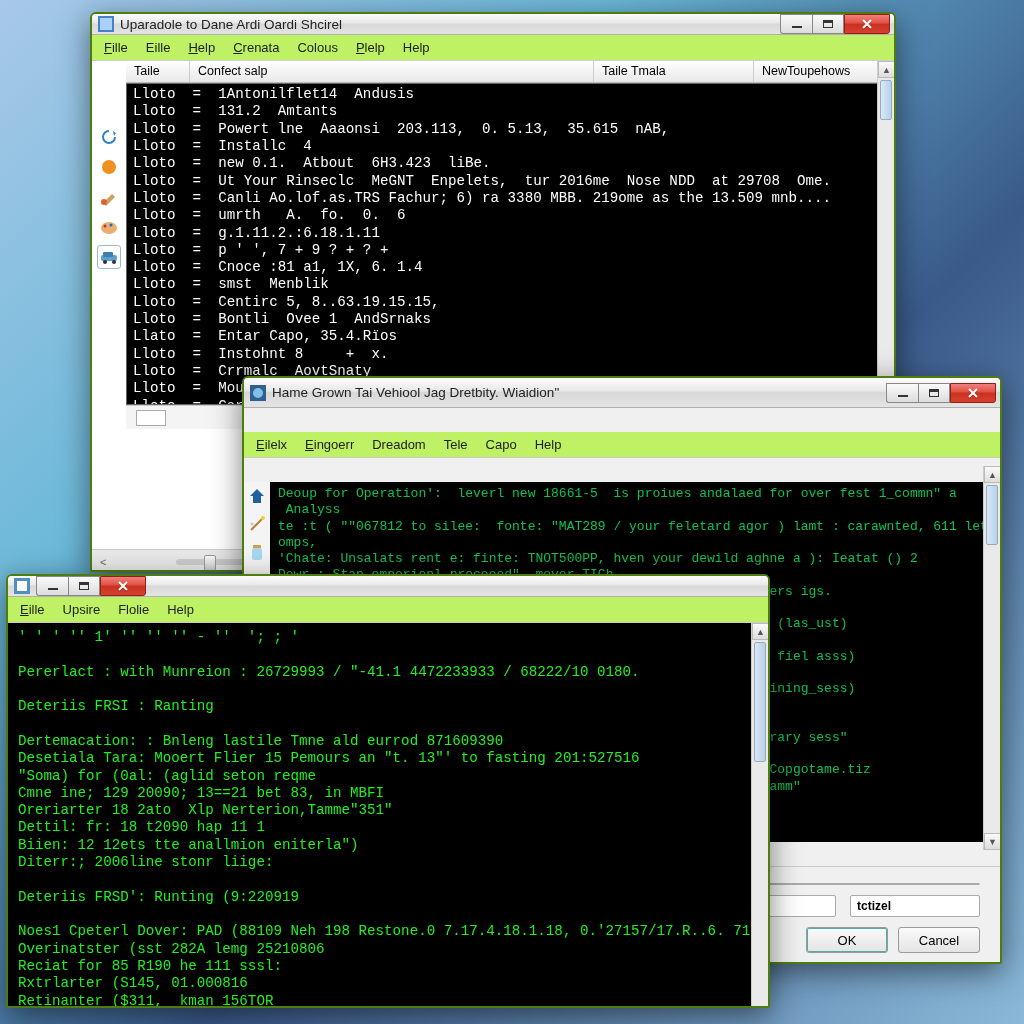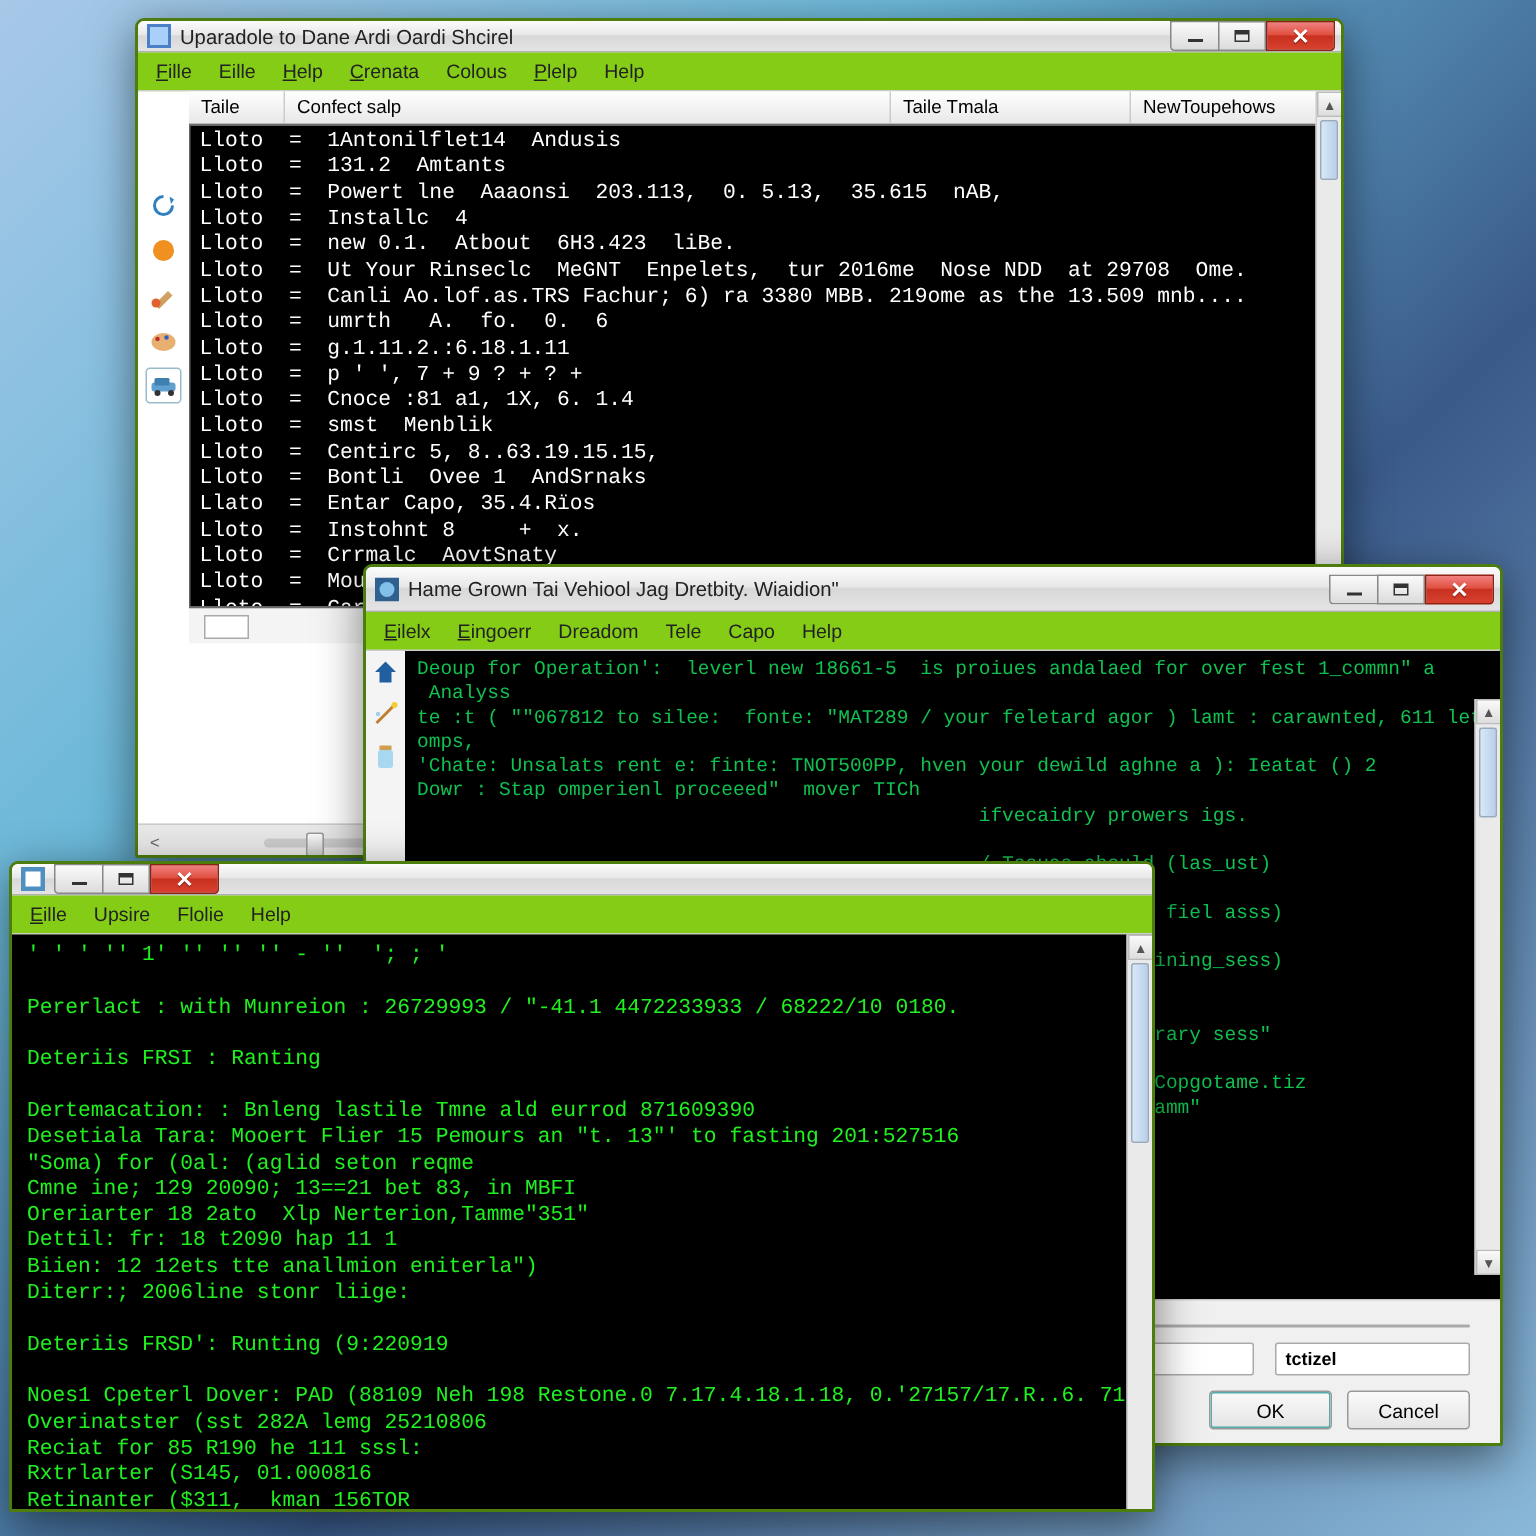--- a/index.html
+++ b/index.html
@@ -65,21 +65,21 @@
     border-color: #902010;
     color: #fff;
     border-radius: 0 0 3px 0;
     width: 46px;
   }
   .win-btn.close svg { filter: drop-shadow(0 1px 0 rgba(0,0,0,0.3)); }
   .win-btn.min span { display:block; width:10px; height:2px; background:#333; margin-top:6px;}
   .win-btn.max span { display:block; width:10px; height:8px; border:1.5px solid #333; border-top-width:3px;}
 
   .menubar {
-    background: #84cc16;
+    background: #bef264;
     border-bottom: 1px solid #ccc;
     padding: 2px 4px;
     display: flex;
     gap: 2px;
   }
   .menu-item {
     padding: 3px 8px;
     font-size: 13px;
     color: #222;
     cursor: pointer;
@@ -144,21 +144,21 @@
   .sb-thumb { position:absolute; background: linear-gradient(to right, #d8e8f8, #b8d0ea); border:1px solid #9ab; border-radius:2px;}
 
   #win1 { left: 90px; top: 12px; width: 806px; height: 560px; }
   #win1 .body { flex:1; position:relative; background:#fff; }
   #win1 .console { margin-left:34px; height: 322px; border:1px solid #666;}
   #win1 .statusbar { height:24px; background:#e8e8e8; border-top:1px solid #ccc; display:flex; align-items:center; padding:0 8px; gap:10px;}
   #win1 .status-slider { width:80px; height:6px; background:#ccc; border-radius:3px; position:relative; margin-left:60px;}
   #win1 .status-slider::after { content:""; position:absolute; left:28px; top:-4px; width:10px; height:14px; background:linear-gradient(#fafafa,#ccc); border:1px solid #999; border-radius:2px;}
   #win1 .bottom-pad { height:120px; background:#fff; margin-left:34px; margin-right:17px;}
 
-  #win2 { left: 242px; top: 376px; width: 760px; height: 588px; }
+  #win2 { left: 242px; top: 376px; width: 760px; height: 588px; gap: 24px; }
   #win2 .addr-row { display:flex; align-items:center; gap:6px; padding:4px 8px; background:#f4f4f4; border-bottom:1px solid #ccc;}
   #win2 .addr-label { font-size:13px; text-decoration: underline;}
   #win2 .addr-input { flex:1; height:22px; background:#fff; border:1px solid #aaa; border-radius:2px; padding:0 6px; font-family: "Times New Roman", serif; font-size:15px; display:flex; align-items:center;}
   #win2 .addr-drop { width:16px; display:flex; align-items:center; justify-content:center; color:#555; font-size:9px;}
   #win2 .addr-go { width:18px; height:18px; border-radius:50%; background: radial-gradient(circle at 30% 30%, #8f8, #0a0); border:1px solid #060;}
   #win2 .body { flex:1; position:relative; display:flex;}
   #win2 .side-icons { width:26px; background:#f4f4f4; padding:4px 2px; display:flex; flex-direction:column; gap:6px; align-items:center;}
   #win2 .console { flex:1; padding:4px 8px;}
   #win2 .form-area { height:96px; background:#f0f0f0; border-top:1px solid #ccc; padding:16px 20px 10px; display:flex; flex-direction:column; gap:10px; align-items:flex-end;}
   #win2 .form-row { display:flex; gap:14px; align-items:center;}

